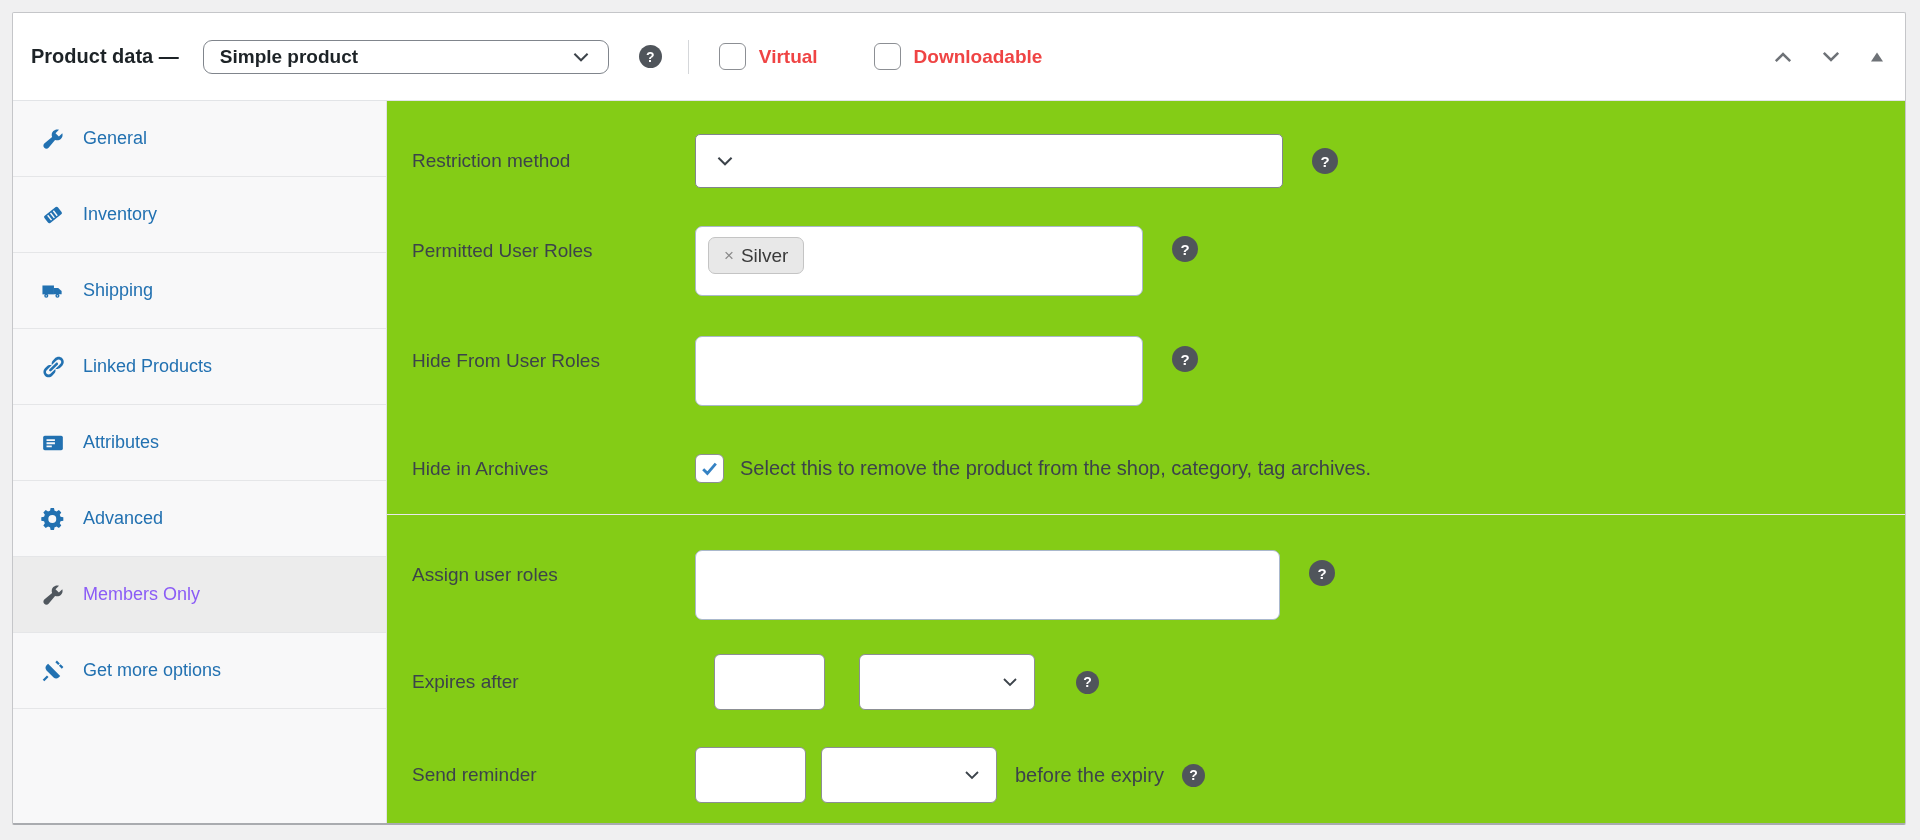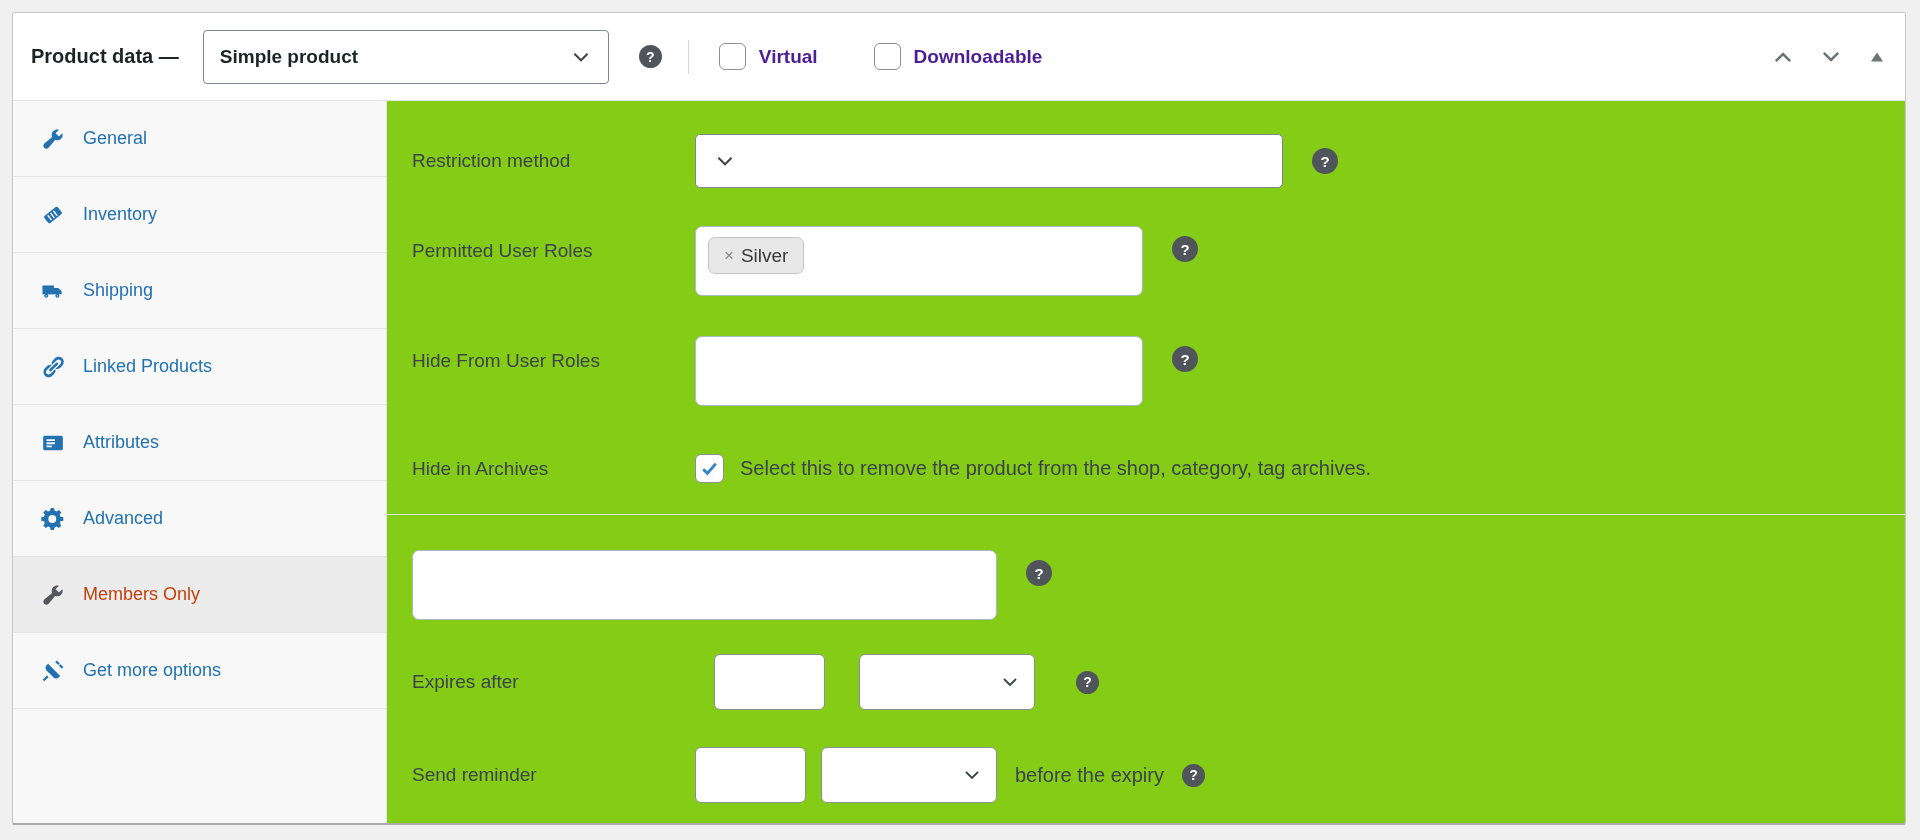--- a/index.html
+++ b/index.html
@@ -14,60 +14,60 @@
     background:#fff;border:1px solid #c5c6c9;border-bottom:2px solid #a9abaf;
     border-radius:2px;box-sizing:border-box;
   }
   
   .mb-header{
     height:88px;display:flex;align-items:center;
     padding:0 14px 0 18px;border-bottom:1px solid #e2e4e7;box-sizing:border-box;
   }
   .mb-title{font-size:20px;font-weight:700;color:#1d2327;white-space:nowrap;}
   .type-select{
-    margin-left:24px;width:406px;height:54px;box-sizing:border-box;
-    border:1.5px solid #80858c;border-radius:4px;background:#fff;
+    margin-left:24px;width:406px;height:34px;box-sizing:border-box;
+    border:1.5px solid #80858c;border-radius:9px;background:#fff;
     display:flex;align-items:center;padding:0 16px;cursor:pointer;
   }
   .type-select .sel-text{font-size:19px;font-weight:600;color:#1d2327;flex:1;}
   .chev{width:22px;height:22px;color:#3c434a;flex:0 0 auto;}
   .help{
     width:23px;height:23px;border-radius:50%;background:#50555b;color:#fff;
     font-size:14px;font-weight:700;display:inline-flex;align-items:center;justify-content:center;
     flex:0 0 auto;line-height:1;
   }
   .help.lg{width:26px;height:26px;font-size:15px;}
   .hdr-help{margin-left:30px;}
   .vsep{width:1px;height:34px;background:#d5d7da;margin-left:26px;}
   .cb{
     width:27px;height:27px;border:1.5px solid #8c8f94;border-radius:6px;
     background:#fff;box-sizing:border-box;flex:0 0 auto;cursor:pointer;
     display:inline-flex;align-items:center;justify-content:center;
   }
   .cb svg{width:21px;height:21px;}
   .hdr-cb1{margin-left:30px;}
-  .cb-label{margin-left:13px;font-size:19px;font-weight:700;color:#4c1d95;white-space:nowrap;}
+  .cb-label{margin-left:13px;font-size:19px;font-weight:700;color:#ef4444;white-space:nowrap;}
   .hdr-cb2{margin-left:56px;}
   .hdr-actions{margin-left:auto;display:flex;align-items:center;margin-right:6px;}
   .order-btn{width:24px;height:24px;color:#6e7277;cursor:pointer;}
   .order-btn + .order-btn{margin-left:24px;}
   .toggle-btn{width:16px;height:16px;color:#6e7277;margin-left:26px;cursor:pointer;}
   
   .mb-body{display:flex;height:722px;}
   .sidebar{
     width:374px;flex:0 0 auto;background:#f8f8f9;border-right:1px solid #e1e3e6;
     box-sizing:border-box;
   }
   .tab{
     height:76px;display:flex;align-items:center;padding-left:28px;
     border-bottom:1px solid #e5e6e8;box-sizing:border-box;cursor:pointer;
     color:#2271b1;font-size:18px;
   }
   .tab .ticon{width:24px;height:24px;margin-right:18px;color:#2271b1;flex:0 0 auto;}
-  .tab.active{background:#ececec;color:#c2410c;}
+  .tab.active{background:#ececec;color:#8b5cf6;}
   .tab.active .ticon{color:#50575e;}
   
   .main{flex:1;padding-left:25px;box-sizing:border-box;background:#84cc16;}
   .row{display:flex;align-items:flex-start;}
   .row.center{align-items:center;}
   .flabel{
     width:283px;flex:0 0 auto;font-size:19px;color:#3c434a;line-height:1.25;
   }
   .wide-select{
     width:588px;height:54px;box-sizing:border-box;border:1.5px solid #80858c;border-radius:5px;
@@ -251,20 +251,21 @@
           <svg viewBox="0 0 20 20">
               <path d="M4 10.6l4 4 8-9.2" fill="none" stroke="#3582c4" stroke-width="2.7"></path>
             </svg>
         </span>
         <span class="cb-desc">Select this to remove the product from the shop, category, tag archives.</span>
       </div>
 
       <div class="divider"></div>
 
       <div class="row mt35">
+        <span class="flabel lbl-pad">Assign user roles</span>
         <div class="ms-box wide"></div>
         <span class="help lg help-after help-top">?</span>
       </div>
 
       <div class="row center mt34">
         <span class="flabel">Expires after</span>
         <input class="small-input" type="text" value="" style="">
         <div class="small-select">
           <span class="sel-text"></span>
           <svg class="chev" viewBox="0 0 20 20">

